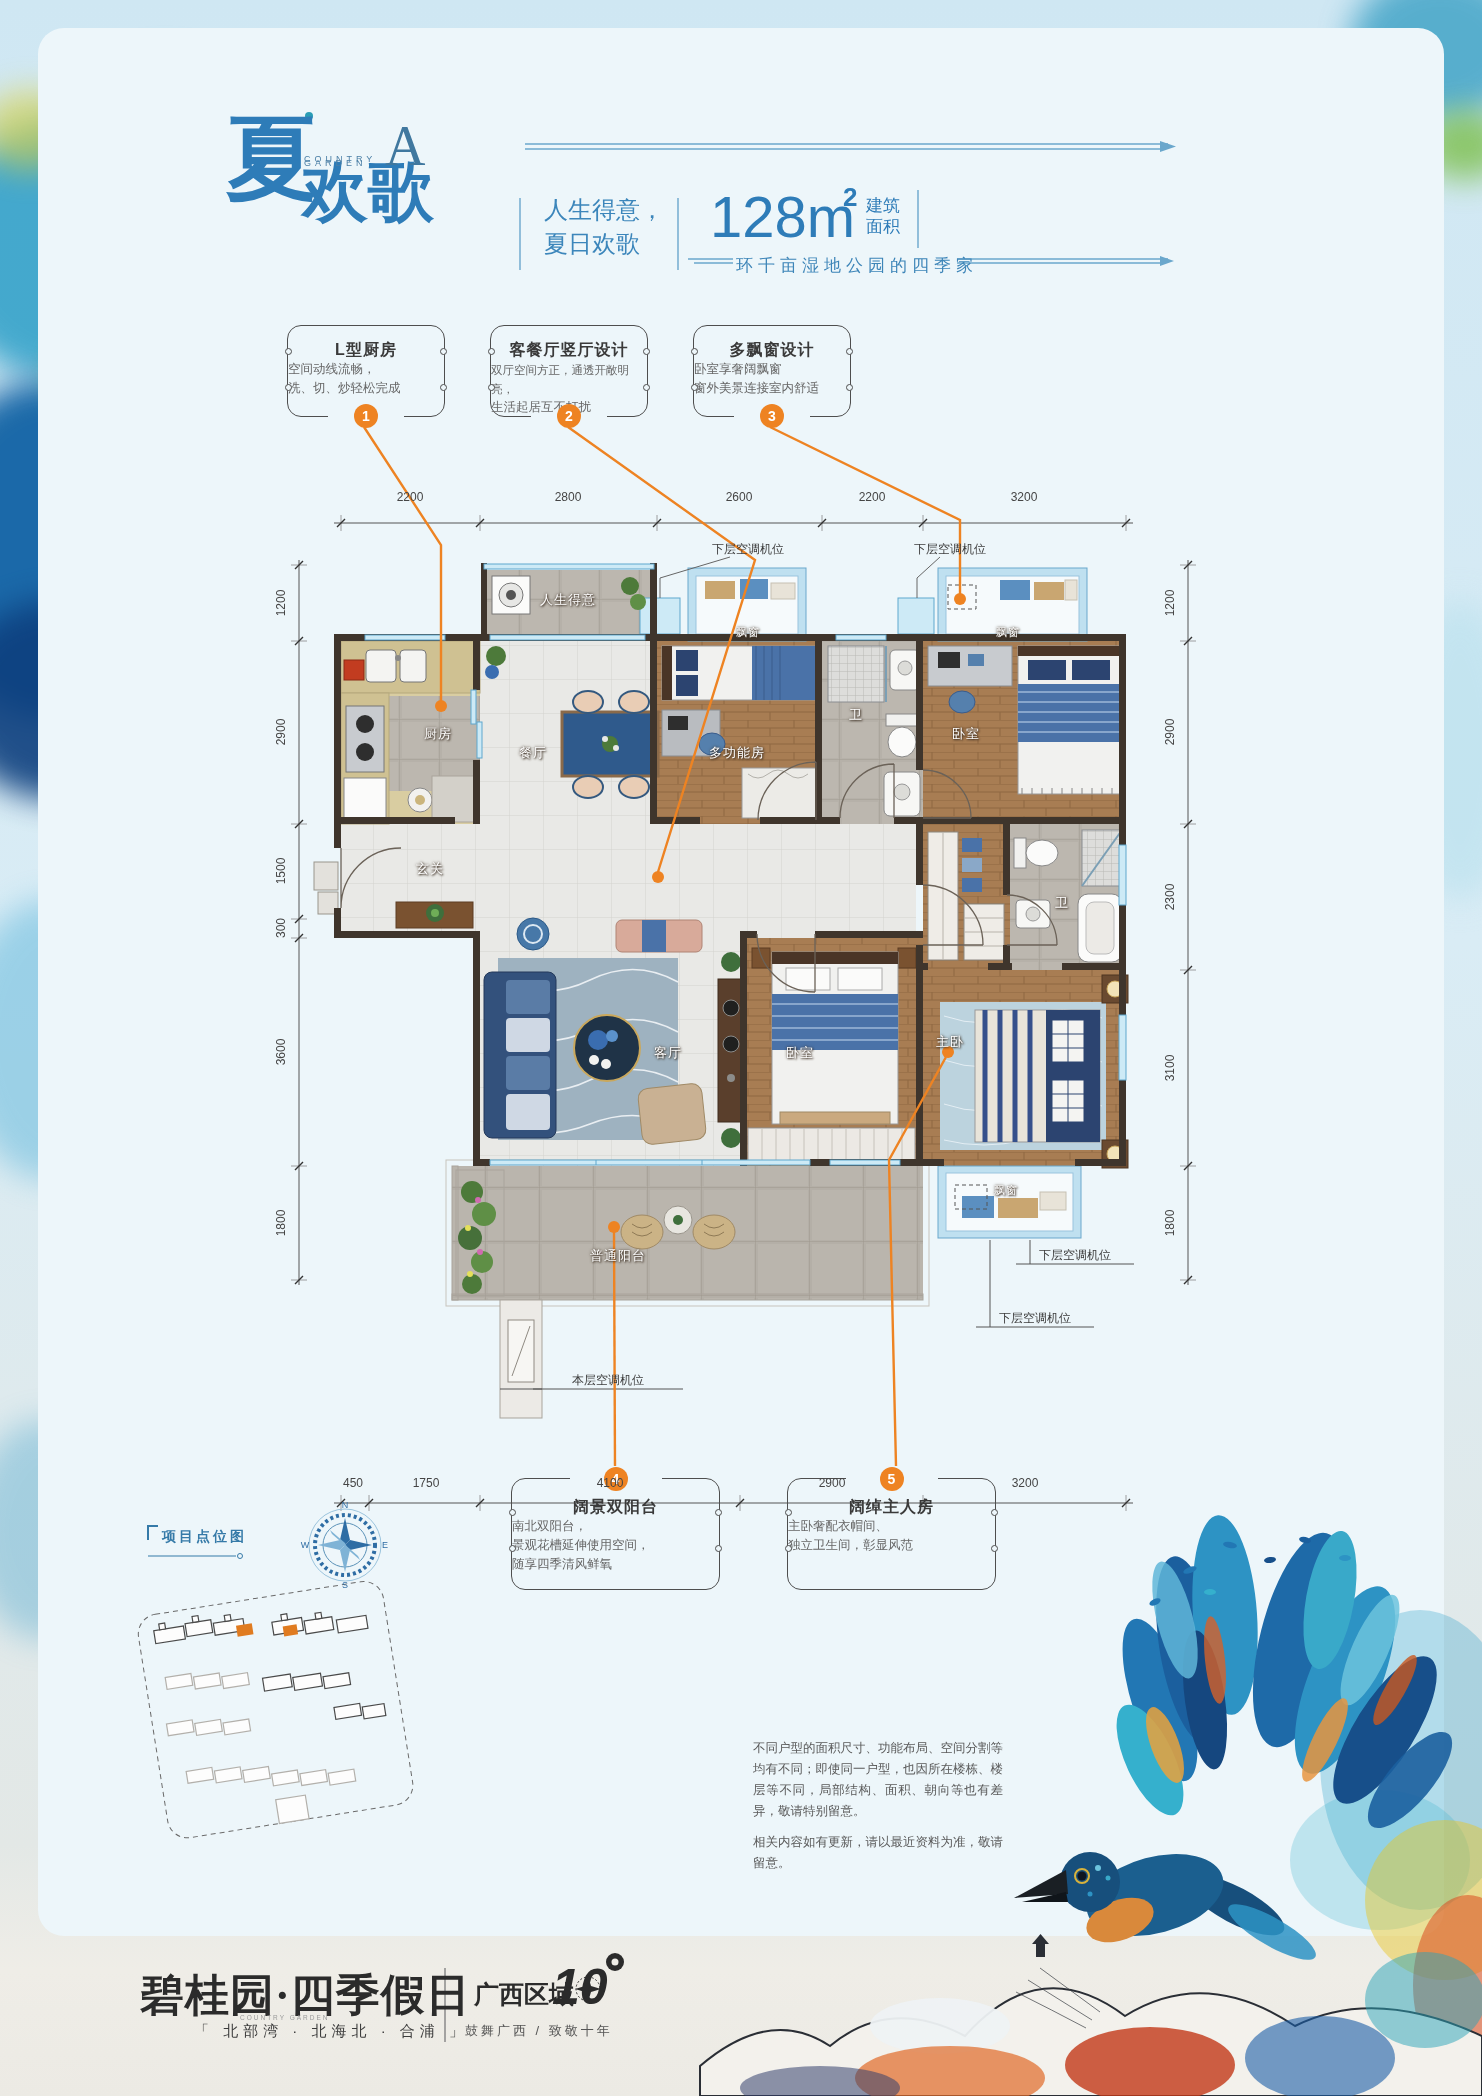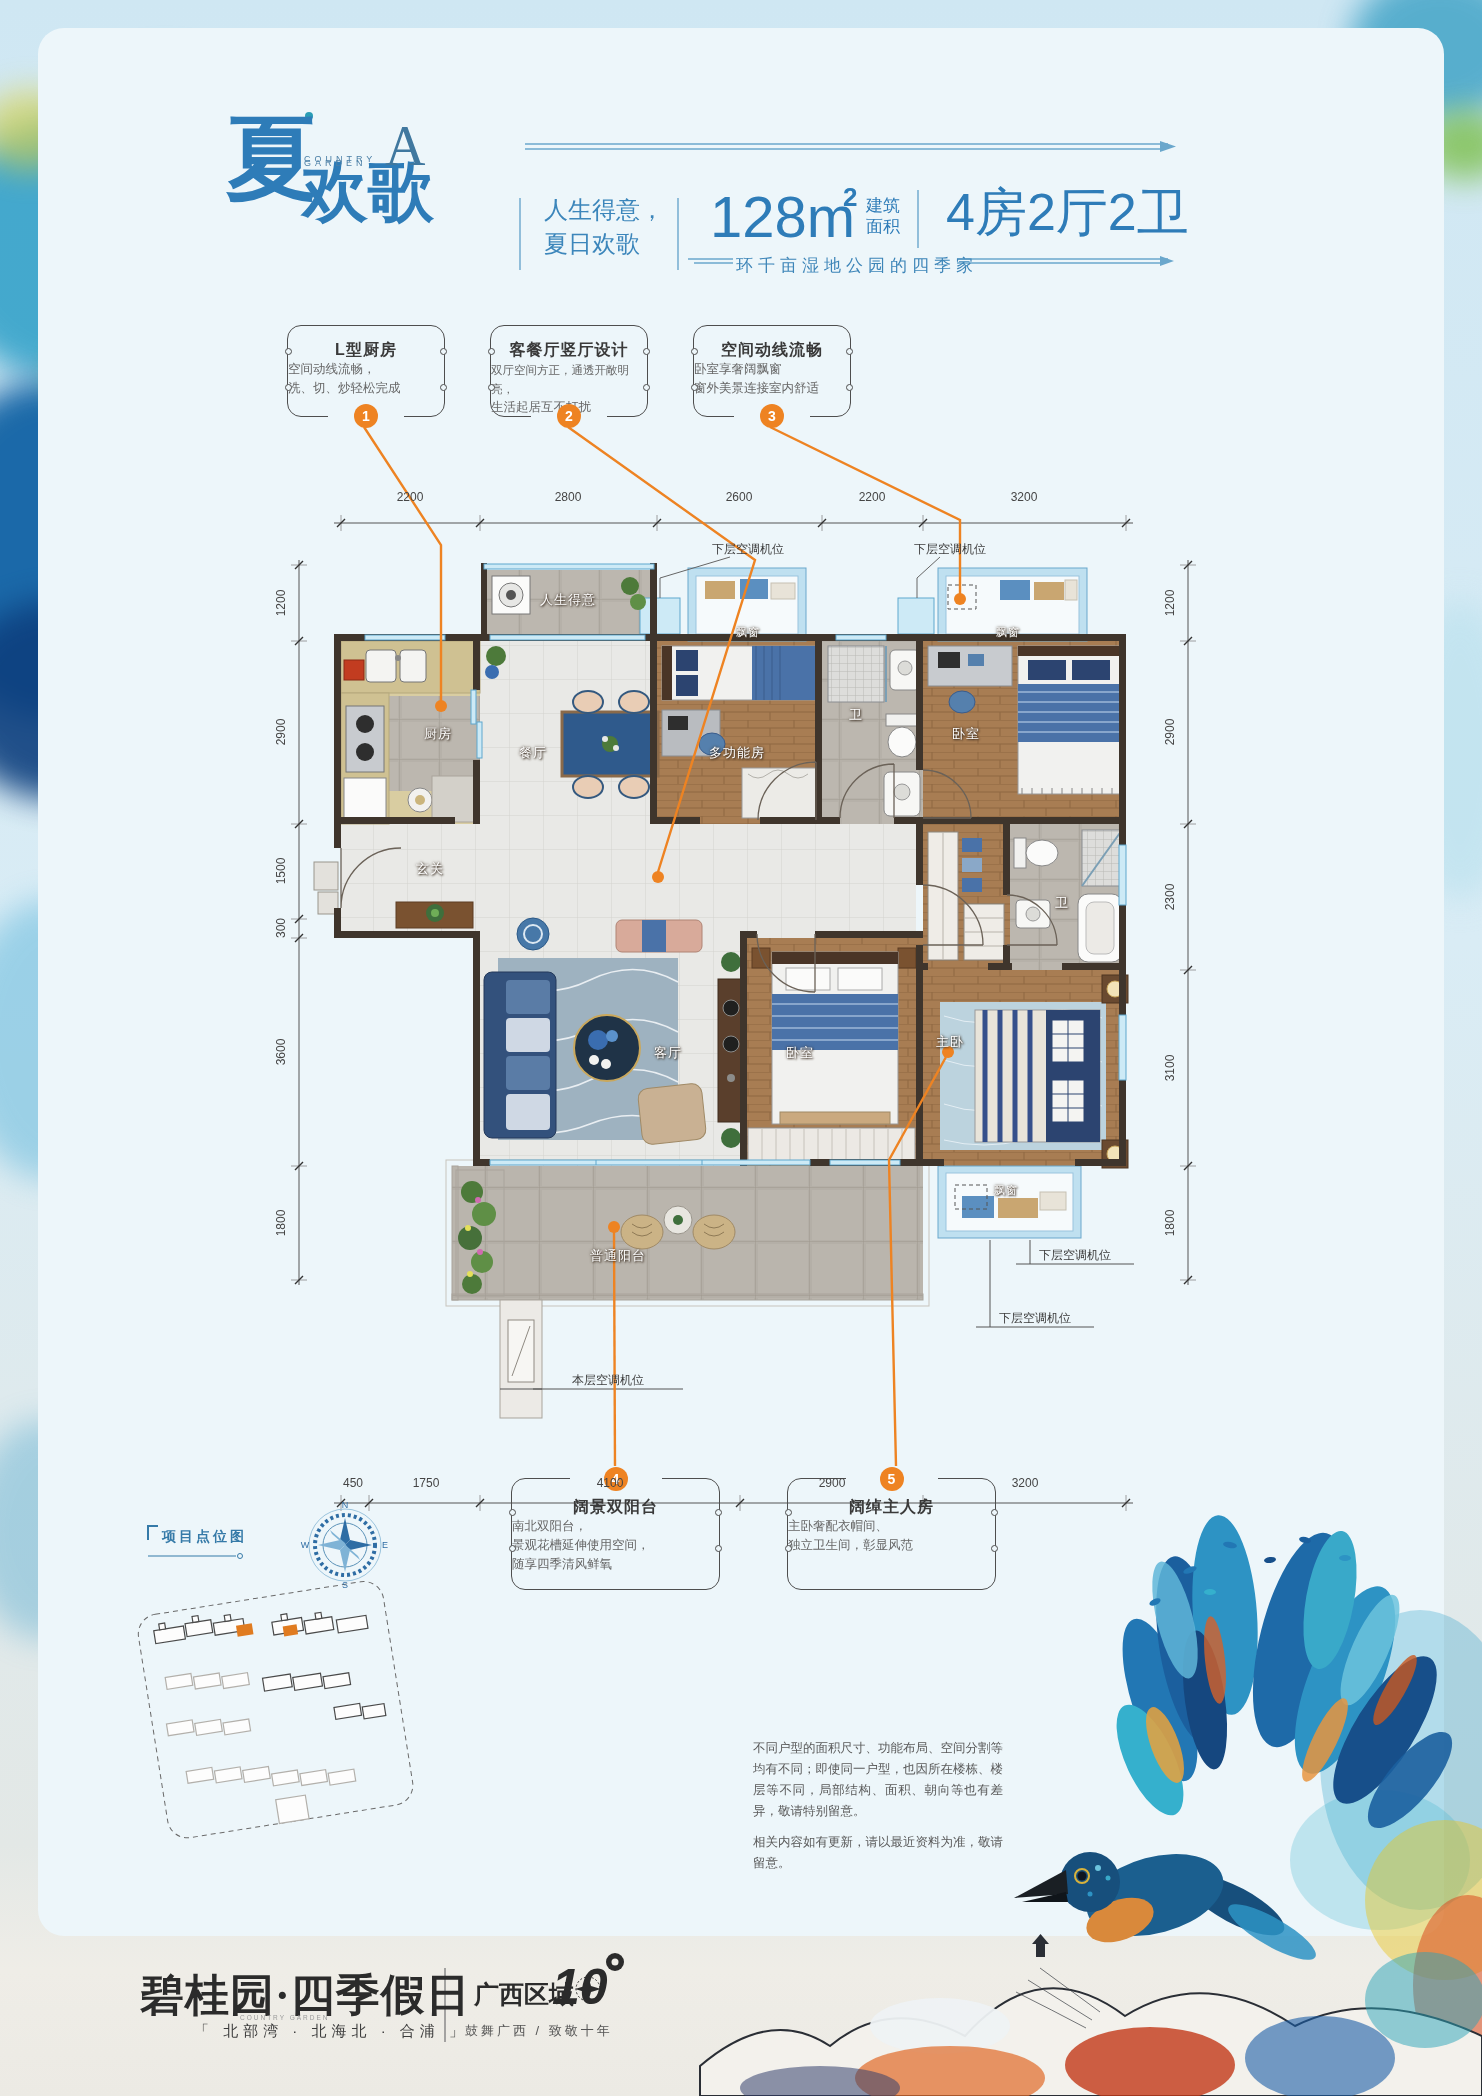--- a/index.html
+++ b/index.html
@@ -52,21 +52,20 @@
   <div class="abs hdr" style="left:302px;top:158px;font-size:66px;font-weight:bold;line-height:1;">欢歌</div>
   <div class="abs" style="left:304px;top:154px;font-size:9px;letter-spacing:4px;color:#4b7fa6;z-index:3;">COUNTRY</div>
   <div class="abs" style="left:304px;top:158px;font-size:9px;letter-spacing:4px;color:#4b7fa6;z-index:3;">GARDEN</div>
   <div class="abs" style="left:385px;top:114px;font-size:56px;color:#40789f;font-family:'Liberation Serif',serif;z-index:3;">A</div>
   <div class="abs" style="left:544px;top:194px;font-size:24px;color:#3c86bb;z-index:3;">人生得意，</div>
   <div class="abs" style="left:544px;top:228px;font-size:24px;color:#3c86bb;z-index:3;">夏日欢歌</div>
   <div class="abs hdr" style="left:710px;top:188px;font-size:58px;line-height:1;">128m</div>
   <div class="abs hdr" style="left:843px;top:182px;font-size:26px;font-weight:bold;">2</div>
   <div class="abs hdr" style="left:866px;top:194px;font-size:17px;">建筑</div>
   <div class="abs hdr" style="left:866px;top:215px;font-size:17px;">面积</div>
-  <div class="abs hdr" style="left:946px;top:186px;font-size:52px;line-height:1;">4房2厅2卫</div>
   <div class="abs" style="left:736px;top:254px;font-size:17px;letter-spacing:5px;color:#3d85b8;z-index:3;">环千亩湿地公园的四季家</div>
 
   <div class="fbox" style="left:287px;top:325px;width:156px;height:90px;">
     <span class="fdot" style="left:-3px;top:22px;"></span>
       <span class="fdot" style="left:-3px;top:58px;"></span>
     <span class="fdot" style="right:-3px;top:22px;"></span>
       <span class="fdot" style="right:-3px;top:58px;"></span>
     <div class="ttl">L型厨房</div>
     <div class="ln">空间动线流畅，</div>
     <div class="ln">洗、切、炒轻松完成</div>
@@ -86,21 +85,21 @@
     <div class="nmask" style="bottom:-3px;"></div>
     <span class="nline" style="left:14px;top:auto;bottom:-1px;"></span>
       <span class="nline" style="right:14px;top:auto;bottom:-1px;"></span>
     <div class="fnum" style="bottom:-12px;">2</div>
   </div>
   <div class="fbox" style="left:693px;top:325px;width:156px;height:90px;">
     <span class="fdot" style="left:-3px;top:22px;"></span>
       <span class="fdot" style="left:-3px;top:58px;"></span>
     <span class="fdot" style="right:-3px;top:22px;"></span>
       <span class="fdot" style="right:-3px;top:58px;"></span>
-    <div class="ttl">空间动线流畅</div>
+    <div class="ttl">多飘窗设计</div>
     <div class="ln">卧室享奢阔飘窗</div>
     <div class="ln">窗外美景连接室内舒适</div>
     <div class="nmask" style="bottom:-3px;"></div>
     <span class="nline" style="left:14px;top:auto;bottom:-1px;"></span>
       <span class="nline" style="right:14px;top:auto;bottom:-1px;"></span>
     <div class="fnum" style="bottom:-12px;">3</div>
   </div>
 
   <div class="fbox" style="left:511px;top:1478px;width:207px;height:110px;">
     <span class="fdot" style="left:-3px;top:30px;"></span>

